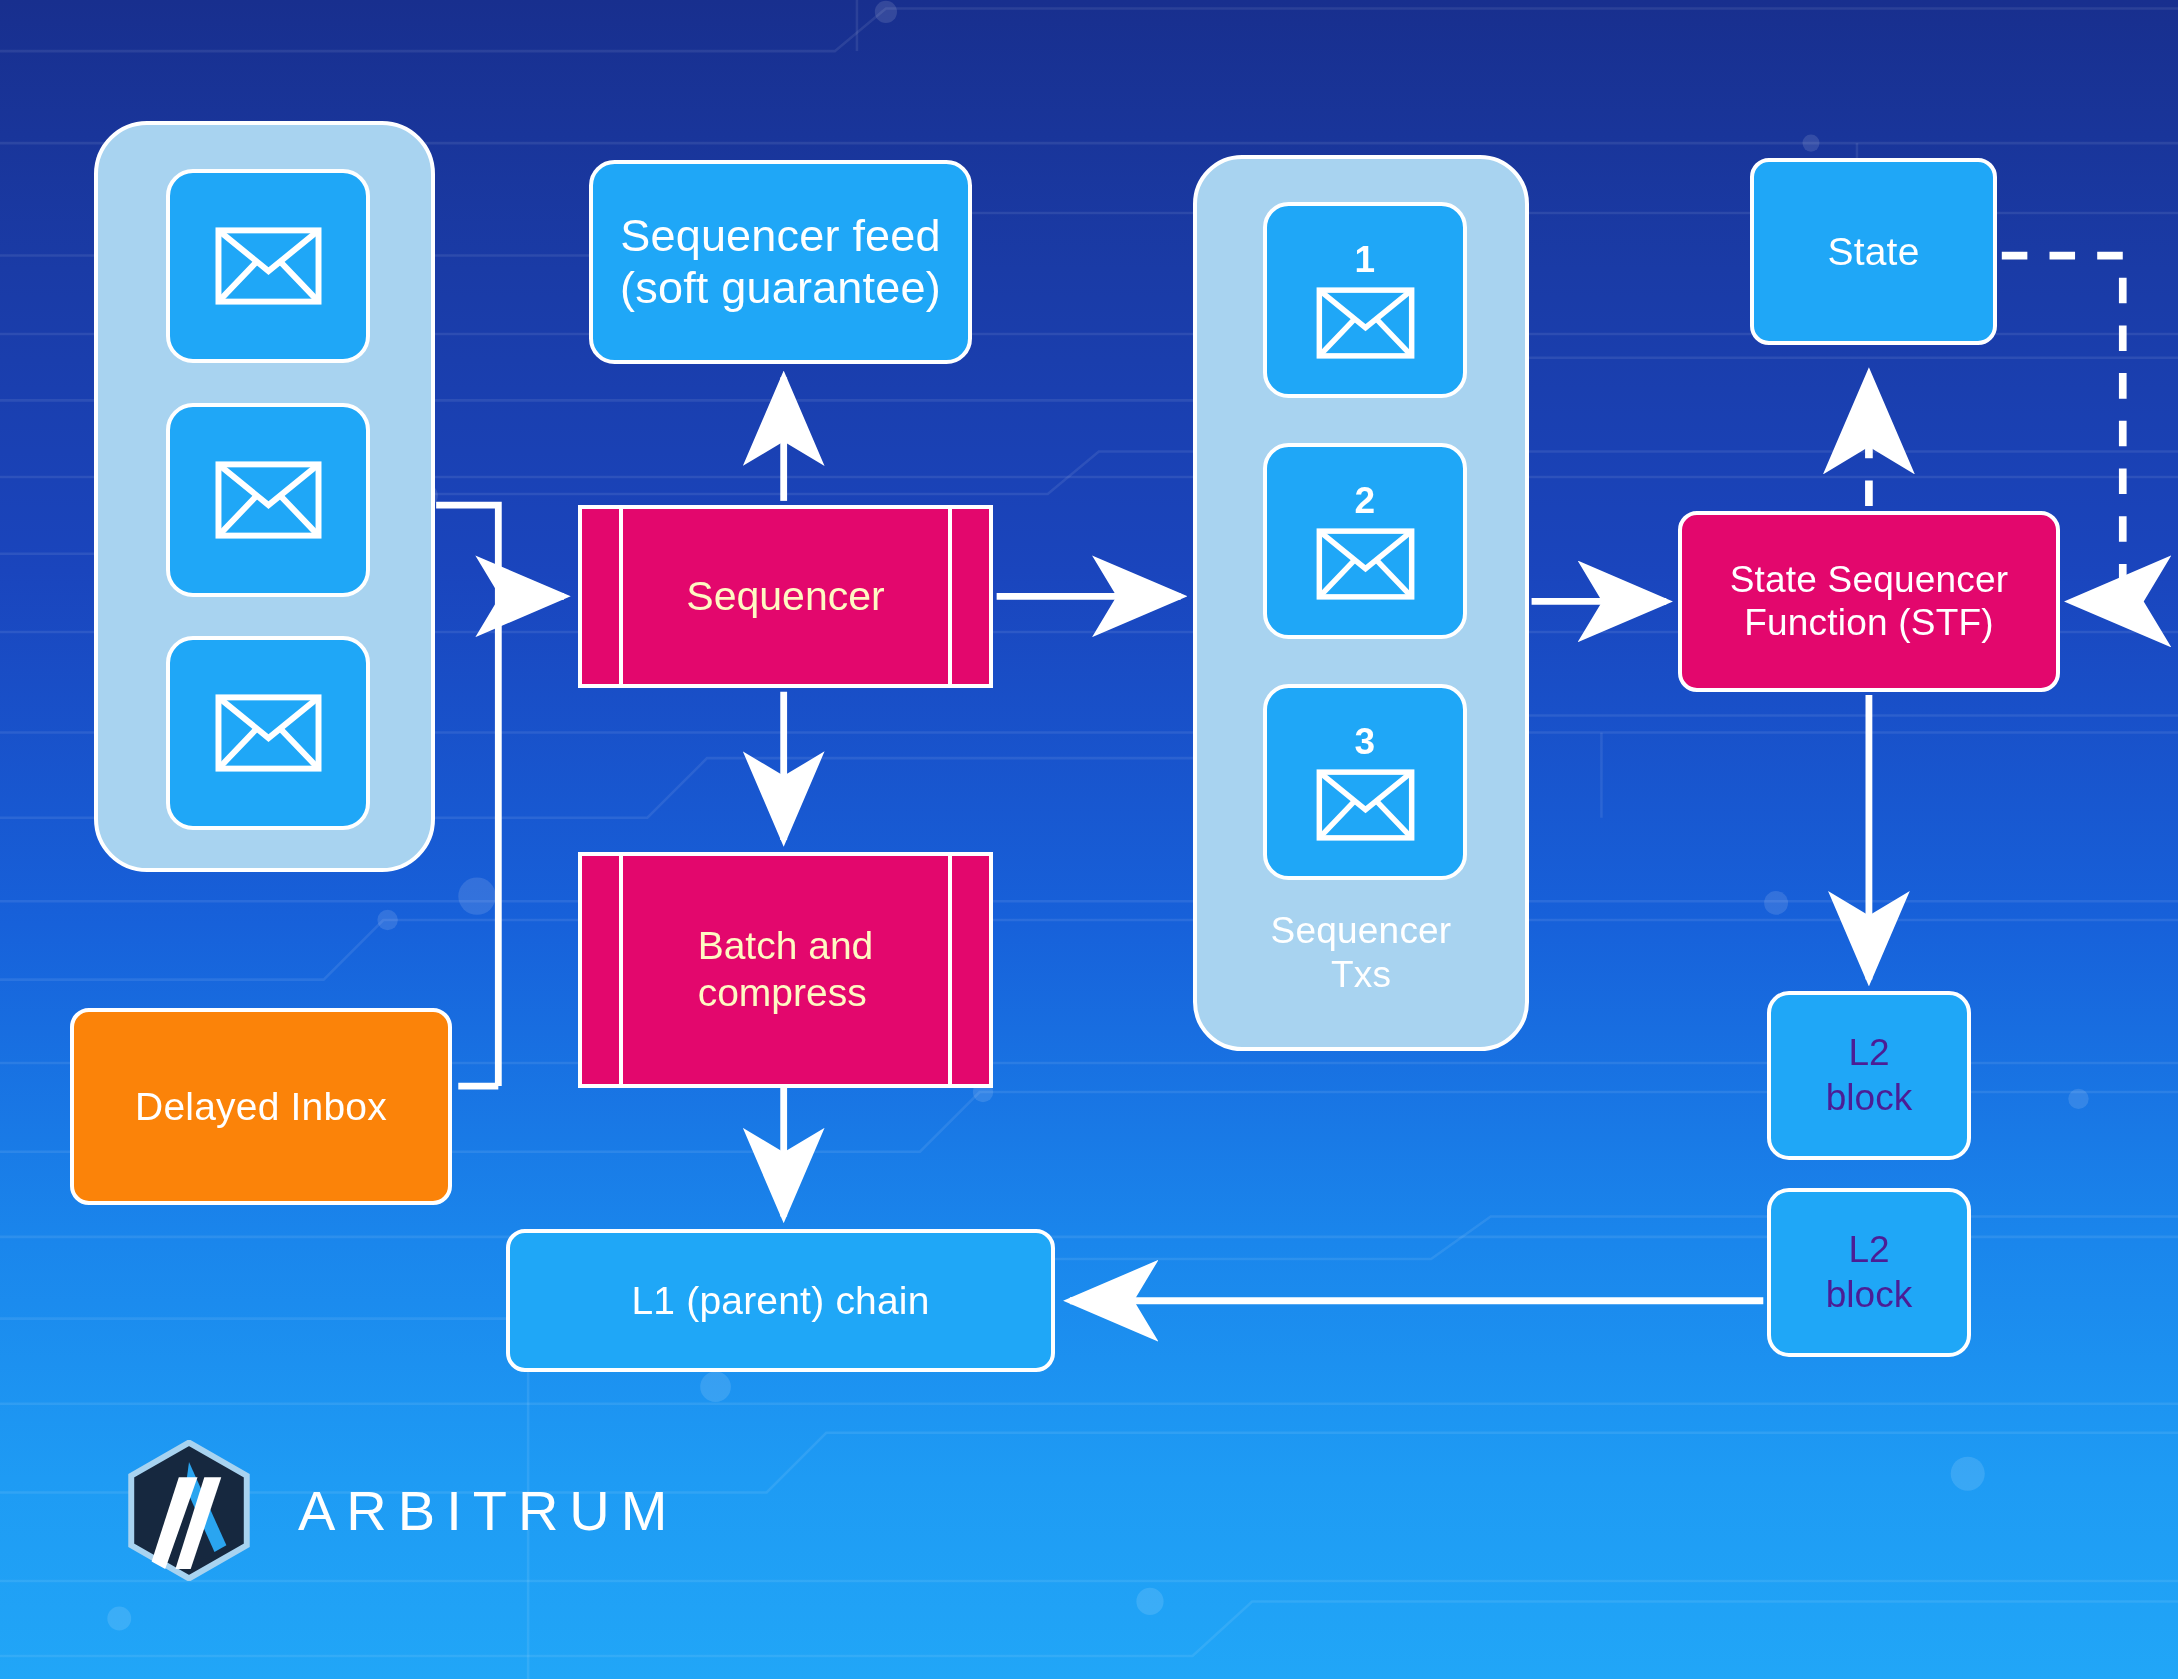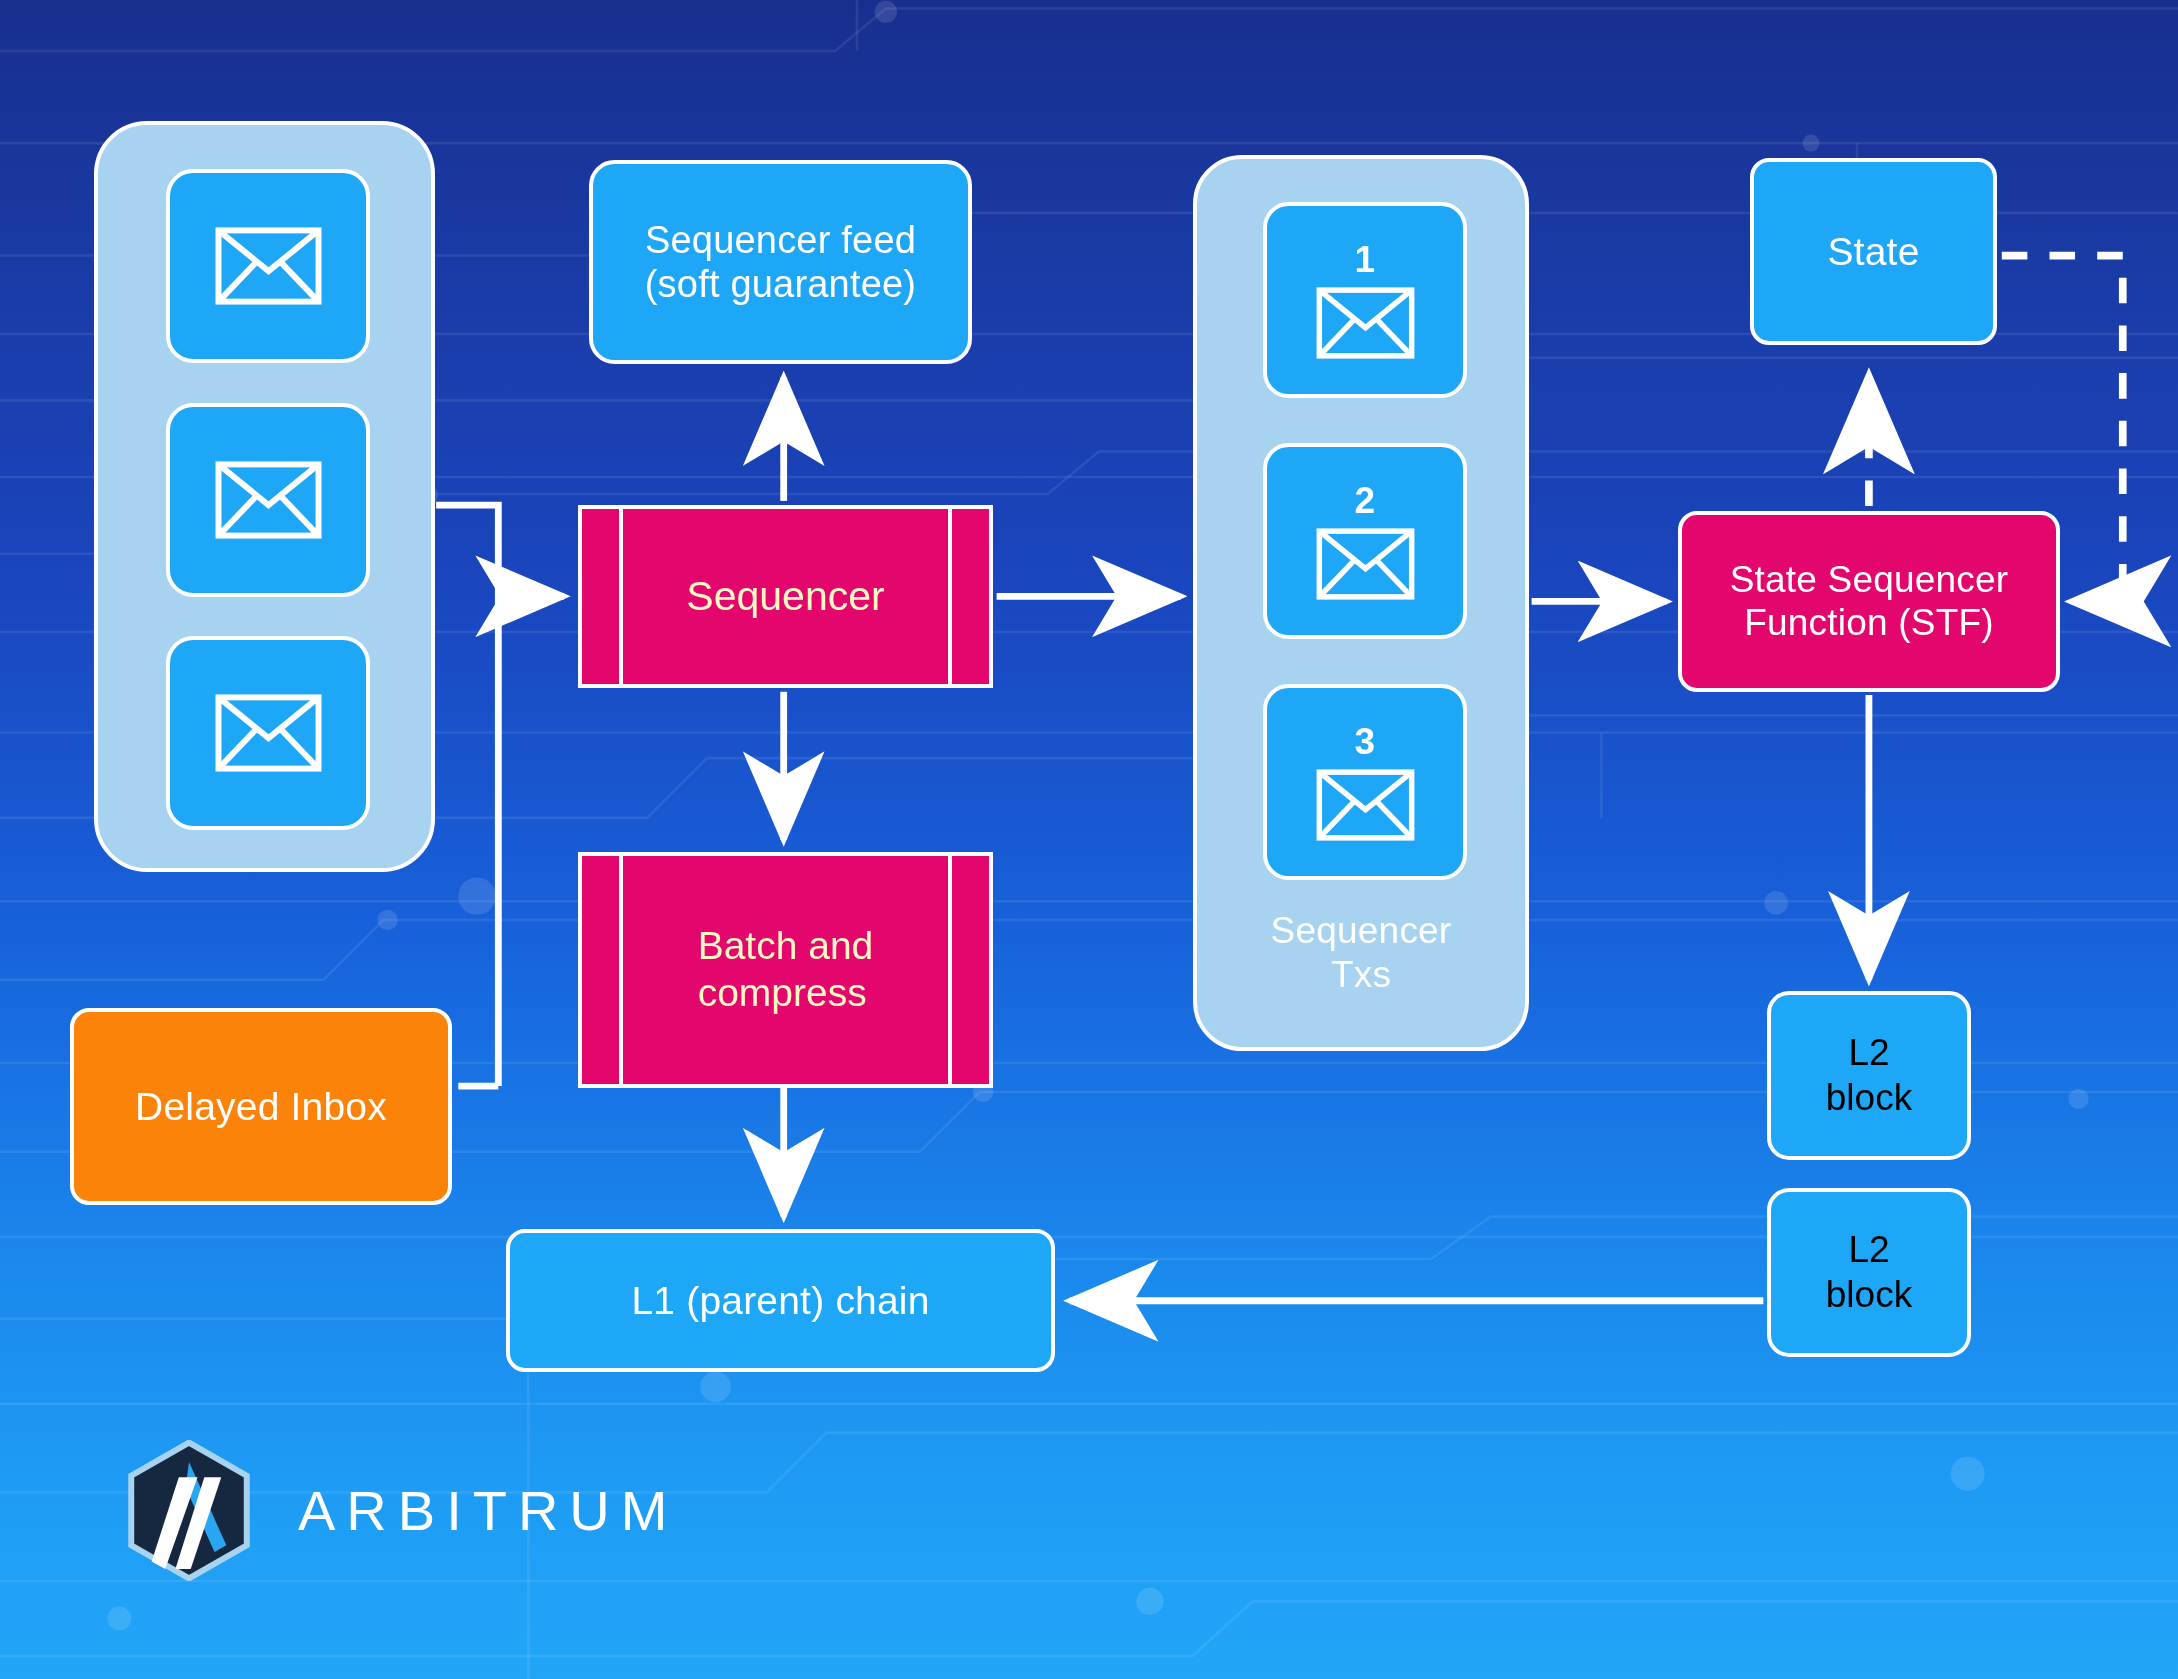--- a/index.html
+++ b/index.html
@@ -56,21 +56,21 @@
   #env-cell-1 { top:44px; }
   #env-cell-2 { top:278px; }
   #env-cell-3 { top:511px; }
 
   .env-icon { display:block; }
 
   
   #sequencer-feed {
     left:589px; top:160px; width:383px; height:204px;
     border-radius:25.6px;
-    font-size:38px;
+    font-size:45px;
     padding:0 12px;
   }
 
   
   .drum {
     position:absolute;
     background:#e3076d;
     border:4.3px solid #ffffff;
     border-radius:0;
     color:#fef9c3;
@@ -145,21 +145,21 @@
     background:#e3076d;
     font-size:37px;
     padding:0 8.5px;
   }
   .l2-block {
     position:absolute;
     left:1767px; width:204px; height:169px;
     background:#1fa7f7; border:4.3px solid #fff;
     border-radius:22px;
     display:flex; align-items:center; justify-content:center;
-    color:#000000; font-size:37px; line-height:1.2; text-align:center;
+    color:#4c1d95; font-size:37px; line-height:1.2; text-align:center;
   }
   #l2-block-1 { top:991px; }
   #l2-block-2 { top:1188px; }
 
   
   #logo {
     position:absolute; left:126px; top:1440px;
     display:flex; align-items:center; gap:46px;
   }
   #logo-mark { display:block; }

